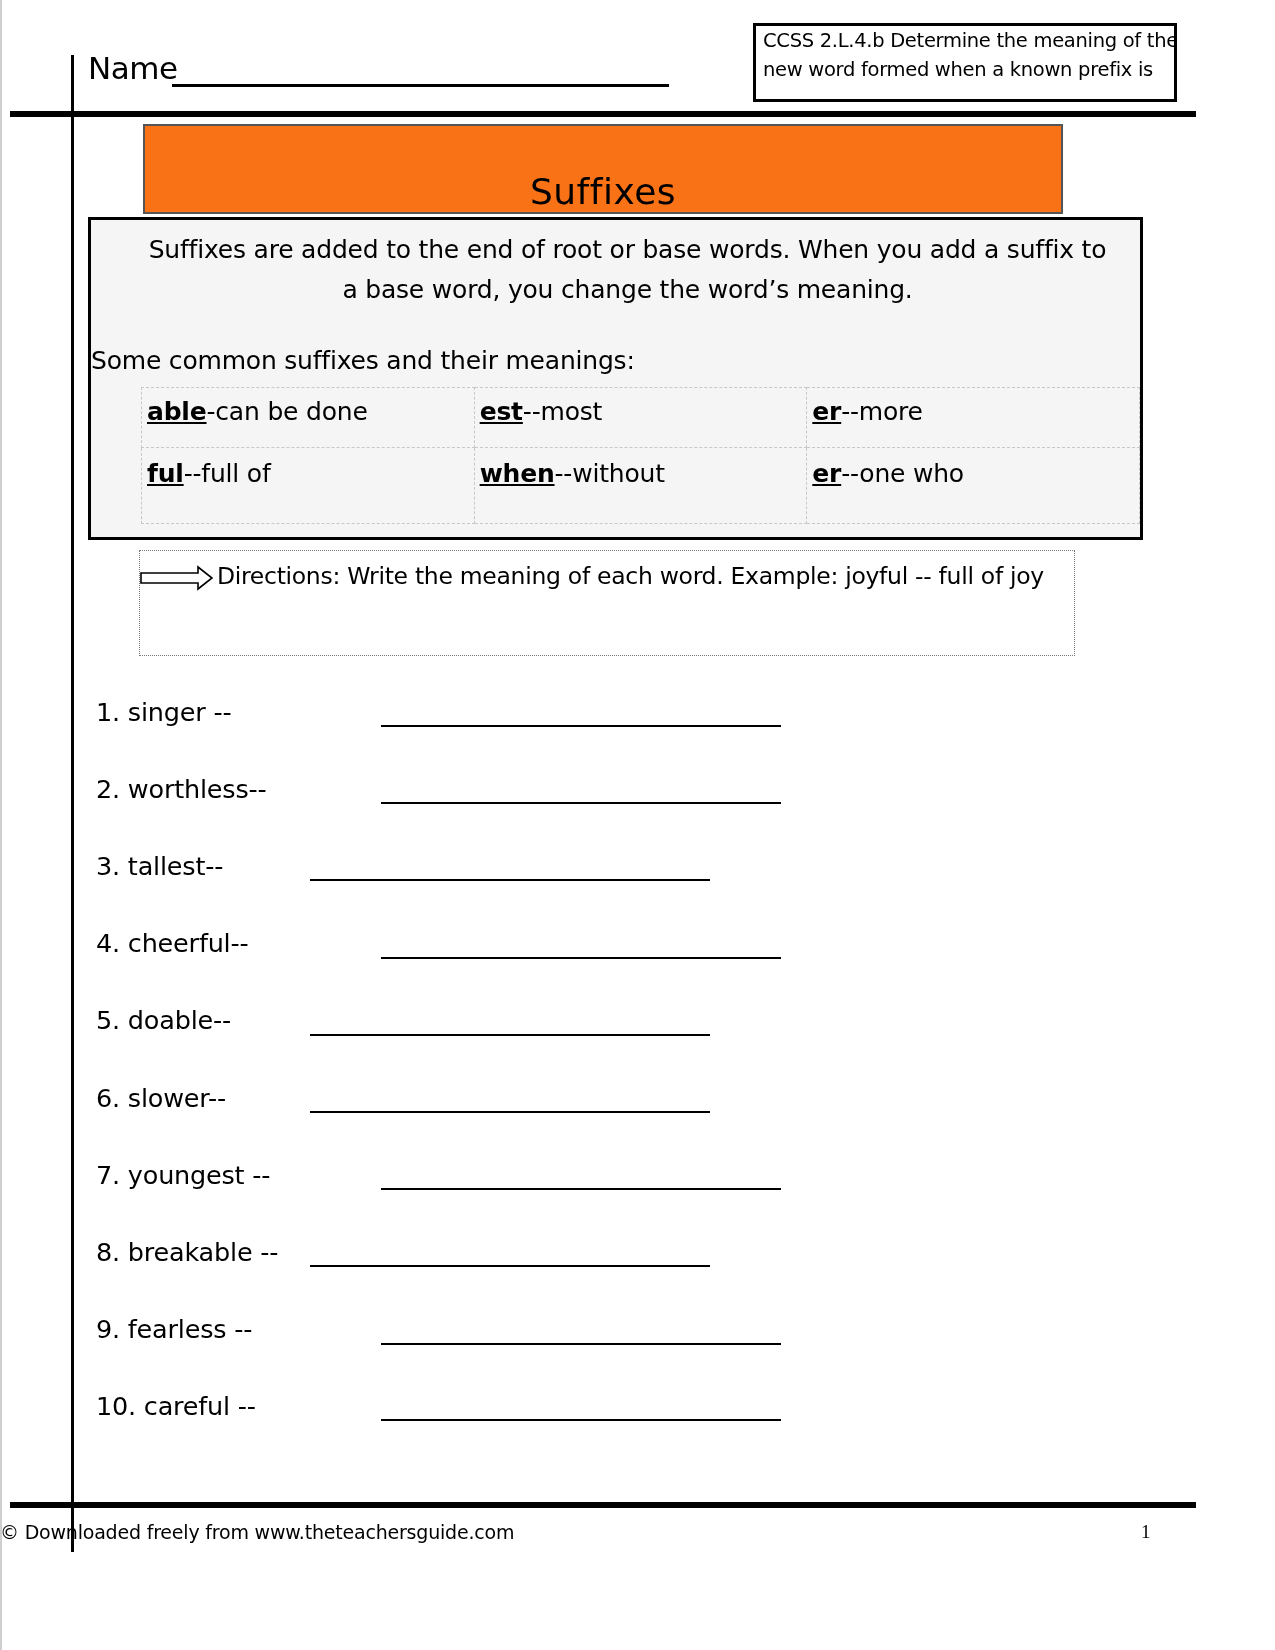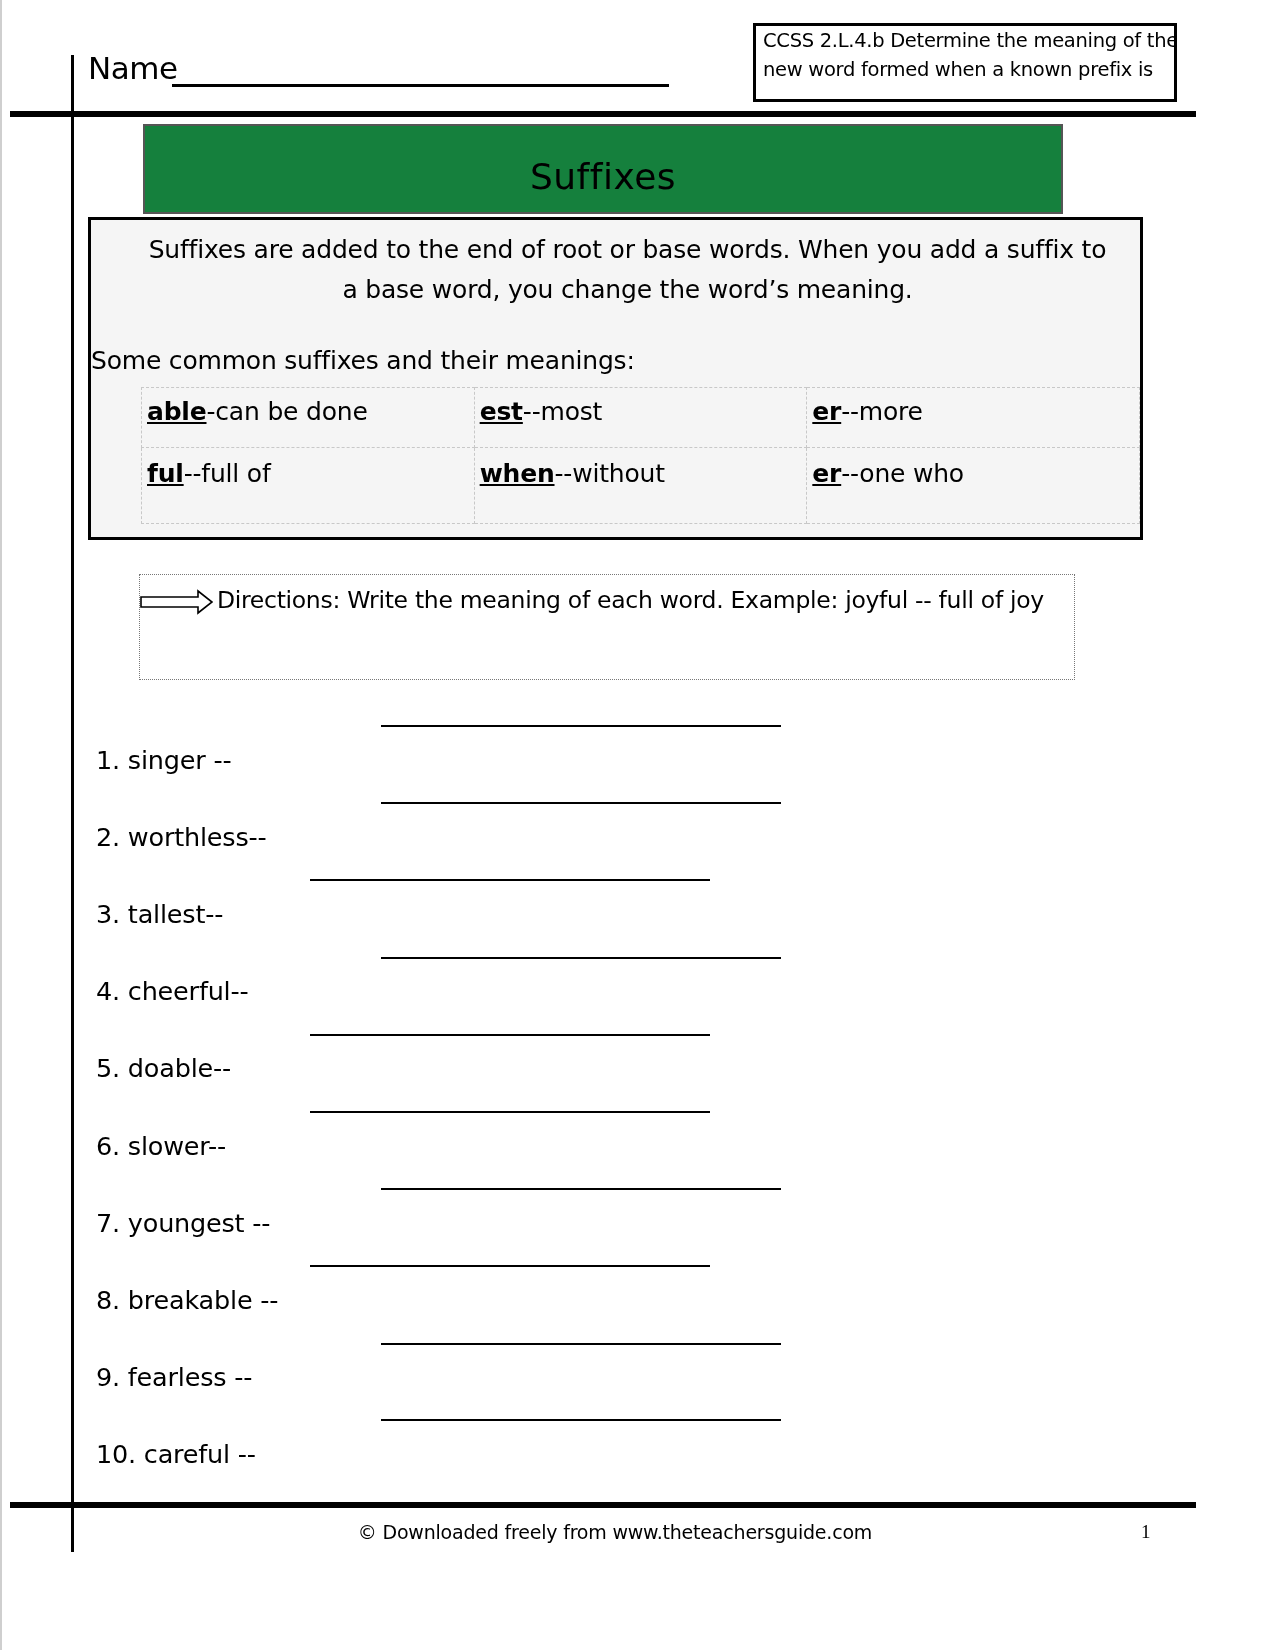--- a/index.html
+++ b/index.html
@@ -10,41 +10,41 @@
 
     .margin-line { position: absolute; left: 71px; top: 55px; width: 3px; height: 1497px; background: #000; }
     .top-rule { position: absolute; left: 10px; top: 111px; width: 1186px; height: 6px; background: #000; }
     .bottom-rule { position: absolute; left: 10px; top: 1502px; width: 1186px; height: 6px; background: #000; }
 
     .name-label { position: absolute; left: 88px; top: 50px; font-size: 31px; letter-spacing: -0.5px; }
     .name-line { position: absolute; left: 172px; top: 84px; width: 497px; height: 3px; background: #000; }
 
     .standard-box { position: absolute; left: 753px; top: 23px; width: 424px; height: 79px; border: 3px solid #000; padding: 0 6px 0 7px; font-size: 19.5px; line-height: 29px; letter-spacing: -0.3px; white-space: nowrap; overflow: hidden; }
 
-    .title-box { position: absolute; left: 143px; top: 124px; width: 920px; height: 90px; background: #15803d; border: 2px solid #555; display: flex; align-items: center; justify-content: center; padding-top: 14px; }
+    .title-box { position: absolute; left: 143px; top: 124px; width: 920px; height: 90px; background: #f97316; border: 2px solid #555; display: flex; align-items: flex-end; justify-content: center; padding-top: 14px; }
     .title-text { font-size: 36px; letter-spacing: 0.5px; }
 
     .info-box { position: absolute; left: 88px; top: 217px; width: 1055px; height: 323px; background: #f5f5f5; border: 3px solid #000; }
     .intro-text { position: absolute; left: 0; top: 10px; width: 100%; text-align: center; font-size: 25px; line-height: 40px; letter-spacing: -0.2px; margin-left: 12px; }
     .subhead { position: absolute; left: 0; top: 126px; width: 100%; text-align: left; font-size: 25px; letter-spacing: -0.2px; }
 
     .suffix-table { position: absolute; left: 50px; top: 167px; width: 999px; height: 136px; border-collapse: collapse; table-layout: fixed; }
     .suffix-table td { border: 1px dashed #c8c8c8; vertical-align: top; font-size: 25px; padding: 9px 5px 0 5px; letter-spacing: -0.2px; }
     .suffix-table tr:first-child td { height: 60px; }
     .suffix-table tr:last-child td { height: 76px; padding-top: 11px; margin-left: 8px; }
     .suffix-table .sfx { font-weight: bold; text-decoration: underline; }
 
-    .directions-box { position: absolute; left: 139px; top: 574px; width: 936px; height: 106px; border: 1px dotted #777; }
+    .directions-box { position: absolute; left: 139px; top: 550px; width: 936px; height: 106px; border: 1px dotted #777; }
     .arrow-icon { position: absolute; left: 0px; top: 14px; width: 74px; height: 26px; }
     .directions-text { position: absolute; left: 77px; top: 11px; font-size: 23.5px; white-space: nowrap; letter-spacing: -0.3px; }
 
-    .exercise { position: absolute; left: 96px; font-size: 25.5px; white-space: nowrap; letter-spacing: -0.2px; margin-top: 48px; }
+    .exercise { position: absolute; left: 96px; font-size: 25.5px; white-space: nowrap; letter-spacing: -0.2px; }
     .answer-line { position: absolute; height: 2px; background: #000; }
 
-    .footer-text { position: absolute; left: 0; top: 1521px; width: 1230px; text-align: center; font-size: 19px; letter-spacing: -0.2px; }
+    .footer-text { position: absolute; left: 0; top: 1521px; width: 1230px; text-align: left; font-size: 19px; letter-spacing: -0.2px; }
     .page-number { position: absolute; left: 1141px; top: 1521px; font-size: 19px; font-family: "Liberation Serif", serif; }
   </style>
 </head>
 <body>
 
 <div class="page-edge"></div>
 <div class="margin-line"></div>
 <div class="top-rule"></div>
 <div class="bottom-rule"></div>
 

